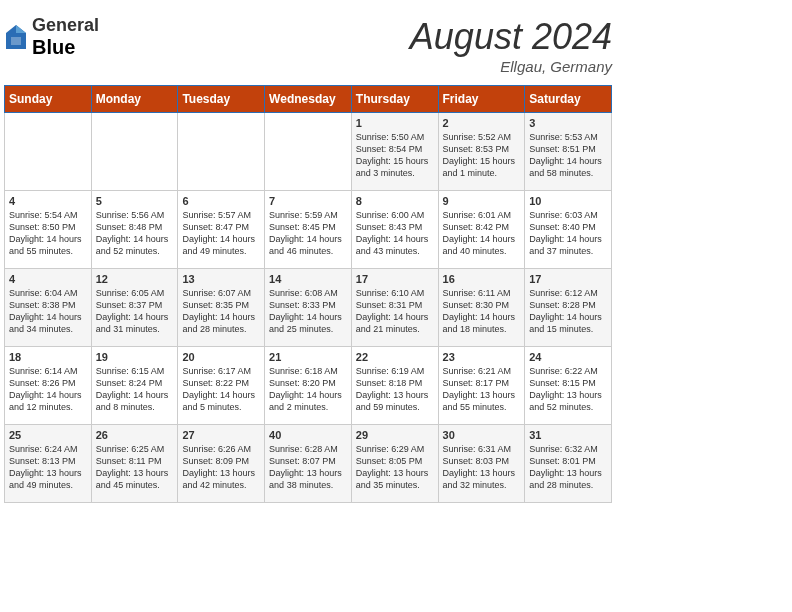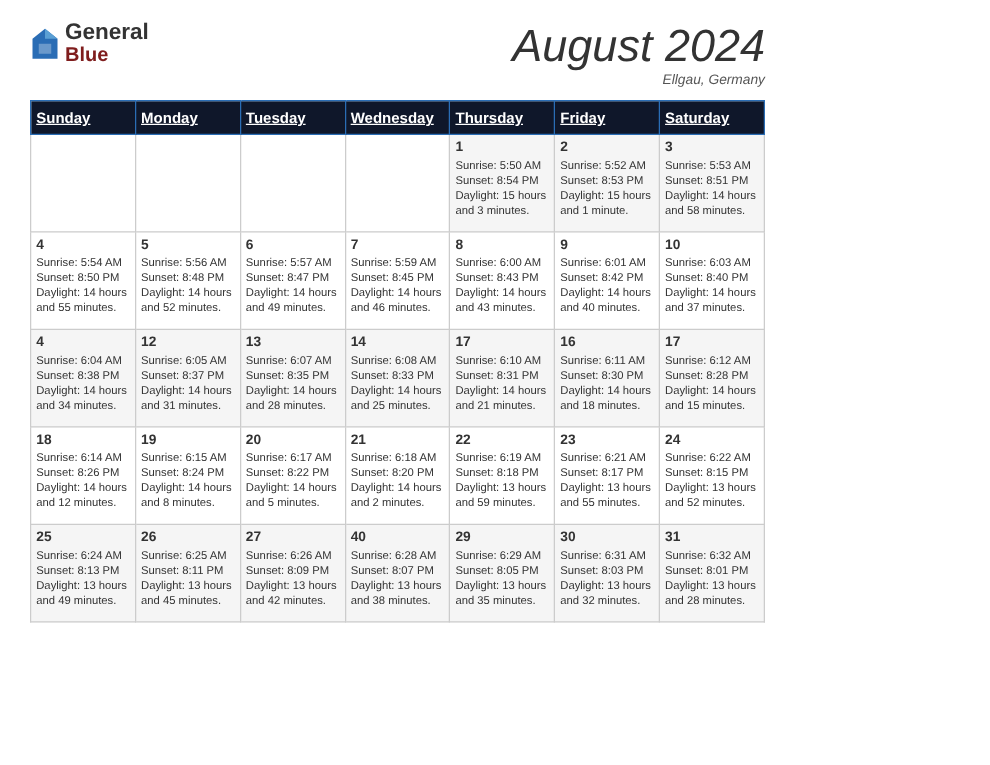--- a/index.html
+++ b/index.html
@@ -5,21 +5,21 @@
     * { margin: 0; padding: 0; box-sizing: border-box; }
     body {
       font-family: Arial, sans-serif;
       background: #fff;
       width: 792px;
       height: 612px;
       overflow: hidden;
     }
     .page {
       width: 632px;
-      padding: 16px 20px 10px 24px;
+      padding: 16px 20px 10px 4px;
     }
     .header {
       display: flex;
       justify-content: space-between;
       align-items: flex-start;
       margin-bottom: 10px;
     }
     .logo {
       display: flex;
       align-items: center;
@@ -37,37 +37,36 @@
     .title-block {
       text-align: right;
       font-style: italic;
     }
     .month-title {
       font-size: 36px;
       font-weight: normal;
       color: #333;
     }
     .location {
-      font-size: 11px;
+      font-size: 15px;
       color: #555;
     }
     table {
       width: 100%;
       border-collapse: collapse;
       table-layout: fixed;
     }
     thead tr th {
-      background-color: #0f172a;
+      background-color: #c2410c;
       color: #fff;
       font-size: 12px;
       font-weight: bold;
       padding: 6px 4px;
       text-align: left;
       border: 1px solid #2a6db5;
-      text-decoration: underline;
     }
     tbody tr td {
       border: 1px solid #ccc;
       vertical-align: top;
       padding: 4px 4px;
       font-size: 9.5px;
       color: #333;
       height: 78px;
       background: #fff;
     }
@@ -114,21 +113,21 @@
 <div class="page">
   <div class="header">
     <div class="logo">
       <svg class="logo-icon" viewBox="0 0 24 28" xmlns="http://www.w3.org/2000/svg">
         <polygon points="12,2 22,10 22,26 2,26 2,10" fill="#2a6db5"></polygon>
         <polygon points="12,2 22,10 12,10" fill="#5a9fd4"></polygon>
         <rect x="7" y="14" width="10" height="8" fill="white" opacity="0.3"></rect>
       </svg>
       <div class="logo-text">
         <span style="font-weight: bold; font-size: 18px; color: rgb(51, 51, 51);">General</span>
-          <span style="color:#7f1d1d;font-weight:bold;font-size:16px;">Blue</span>
+          <span style="color:#000000;font-weight:bold;font-size:20px;">Blue</span>
       </div>
     </div>
     <div class="title-block">
       <div class="month-title">August 2024</div>
       <div class="location">Ellgau, Germany</div>
     </div>
   </div>
 
   <table>
     <thead>

